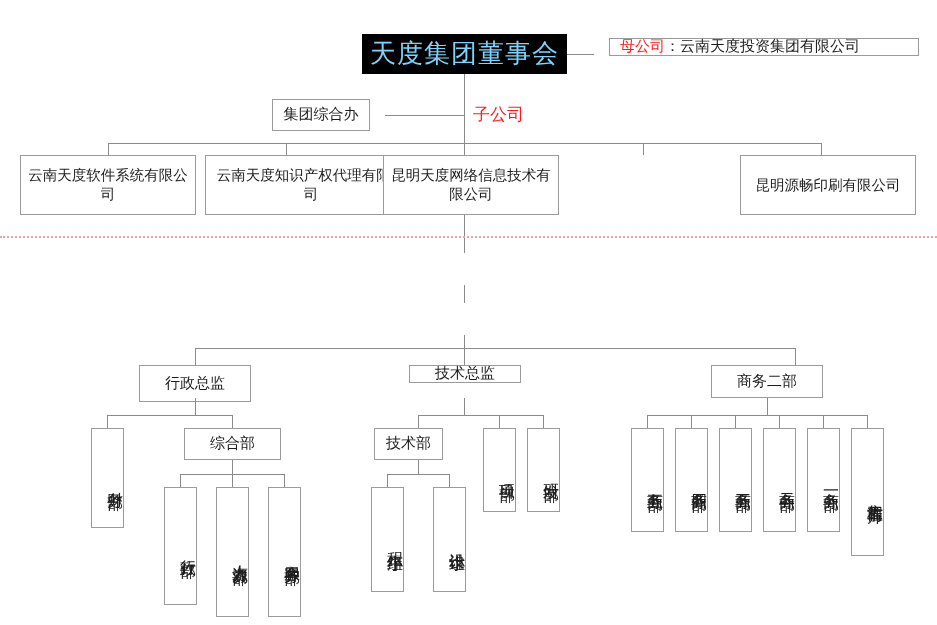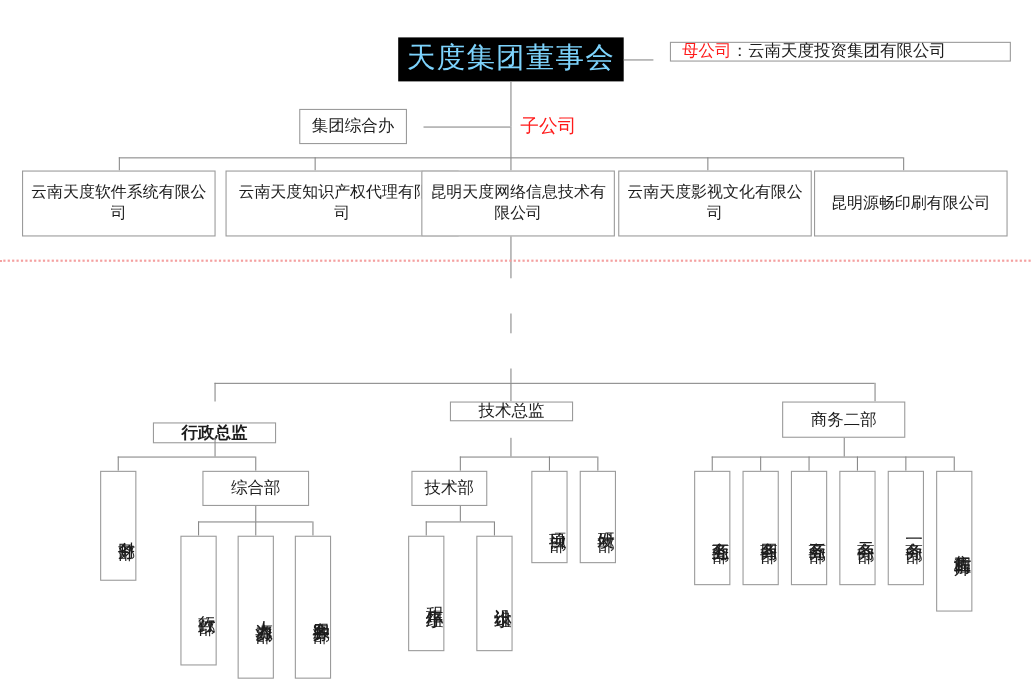--- a/index.html
+++ b/index.html
@@ -107,38 +107,37 @@
 
   <div class="ln v" style="left:108px;top:143px;height:12px;"></div>
   <div class="ln v" style="left:286px;top:143px;height:12px;"></div>
   <div class="ln v" style="left:464px;top:143px;height:12px;"></div>
   <div class="ln v" style="left:643px;top:143px;height:12px;"></div>
   <div class="ln v" style="left:821px;top:143px;height:12px;"></div>
 
   <div class="box wrap small" style="left:20px;top:155px;width:176px;height:60px;">云南天度软件系统有限公司</div>
   <div class="box wrap small" style="left:205px;top:155px;width:212px;height:60px;">云南天度知识产权代理有限公司</div>
   <div class="box wrap small" style="left:383px;top:155px;width:176px;height:60px;">昆明天度网络信息技术有限公司</div>
-  <div class="box wrap small" style="left:562px;top:155px;width:176px;height:60px;">云南天度影视文化有限公司</div>
   <div class="box wrap small" style="left:740px;top:155px;width:176px;height:60px;">昆明源畅印刷有限公司</div>
 
   <div class="ln v" style="left:464px;top:215px;height:38px;"></div>
 
   <div class="divider" style="left:0px;top:236px;width:937px;"></div>
 
 
   <div class="ln v" style="left:464px;top:285px;height:18px;"></div>
 
 
   <div class="ln v" style="left:464px;top:335px;height:13px;"></div>
   <div class="ln h" style="left:195px;top:348px;width:600px;"></div>
   <div class="ln v" style="left:195px;top:348px;height:17px;"></div>
   <div class="ln v" style="left:464px;top:348px;height:17px;"></div>
   <div class="ln v" style="left:795px;top:348px;height:17px;"></div>
 
-  <div class="box" style="left:139px;top:384px;width:112px;height:19px;font-weight:bold;">行政总监</div>
+  <div class="box" style="left:139px;top:365px;width:112px;height:37px;">行政总监</div>
   <div class="box" style="left:409px;top:365px;width:112px;height:18px;">技术总监</div>
   <div class="box" style="left:711px;top:365px;width:112px;height:33px;">商务二部</div>
 
   <div class="ln v" style="left:195px;top:398px;height:17px;"></div>
   <div class="ln h" style="left:107px;top:415px;width:125px;"></div>
   <div class="ln v" style="left:107px;top:415px;height:13px;"></div>
   <div class="ln v" style="left:232px;top:415px;height:13px;"></div>
 
   <div class="box vbox" style="left:91px;top:428px;width:33px;height:100px;">财务部</div>
 

